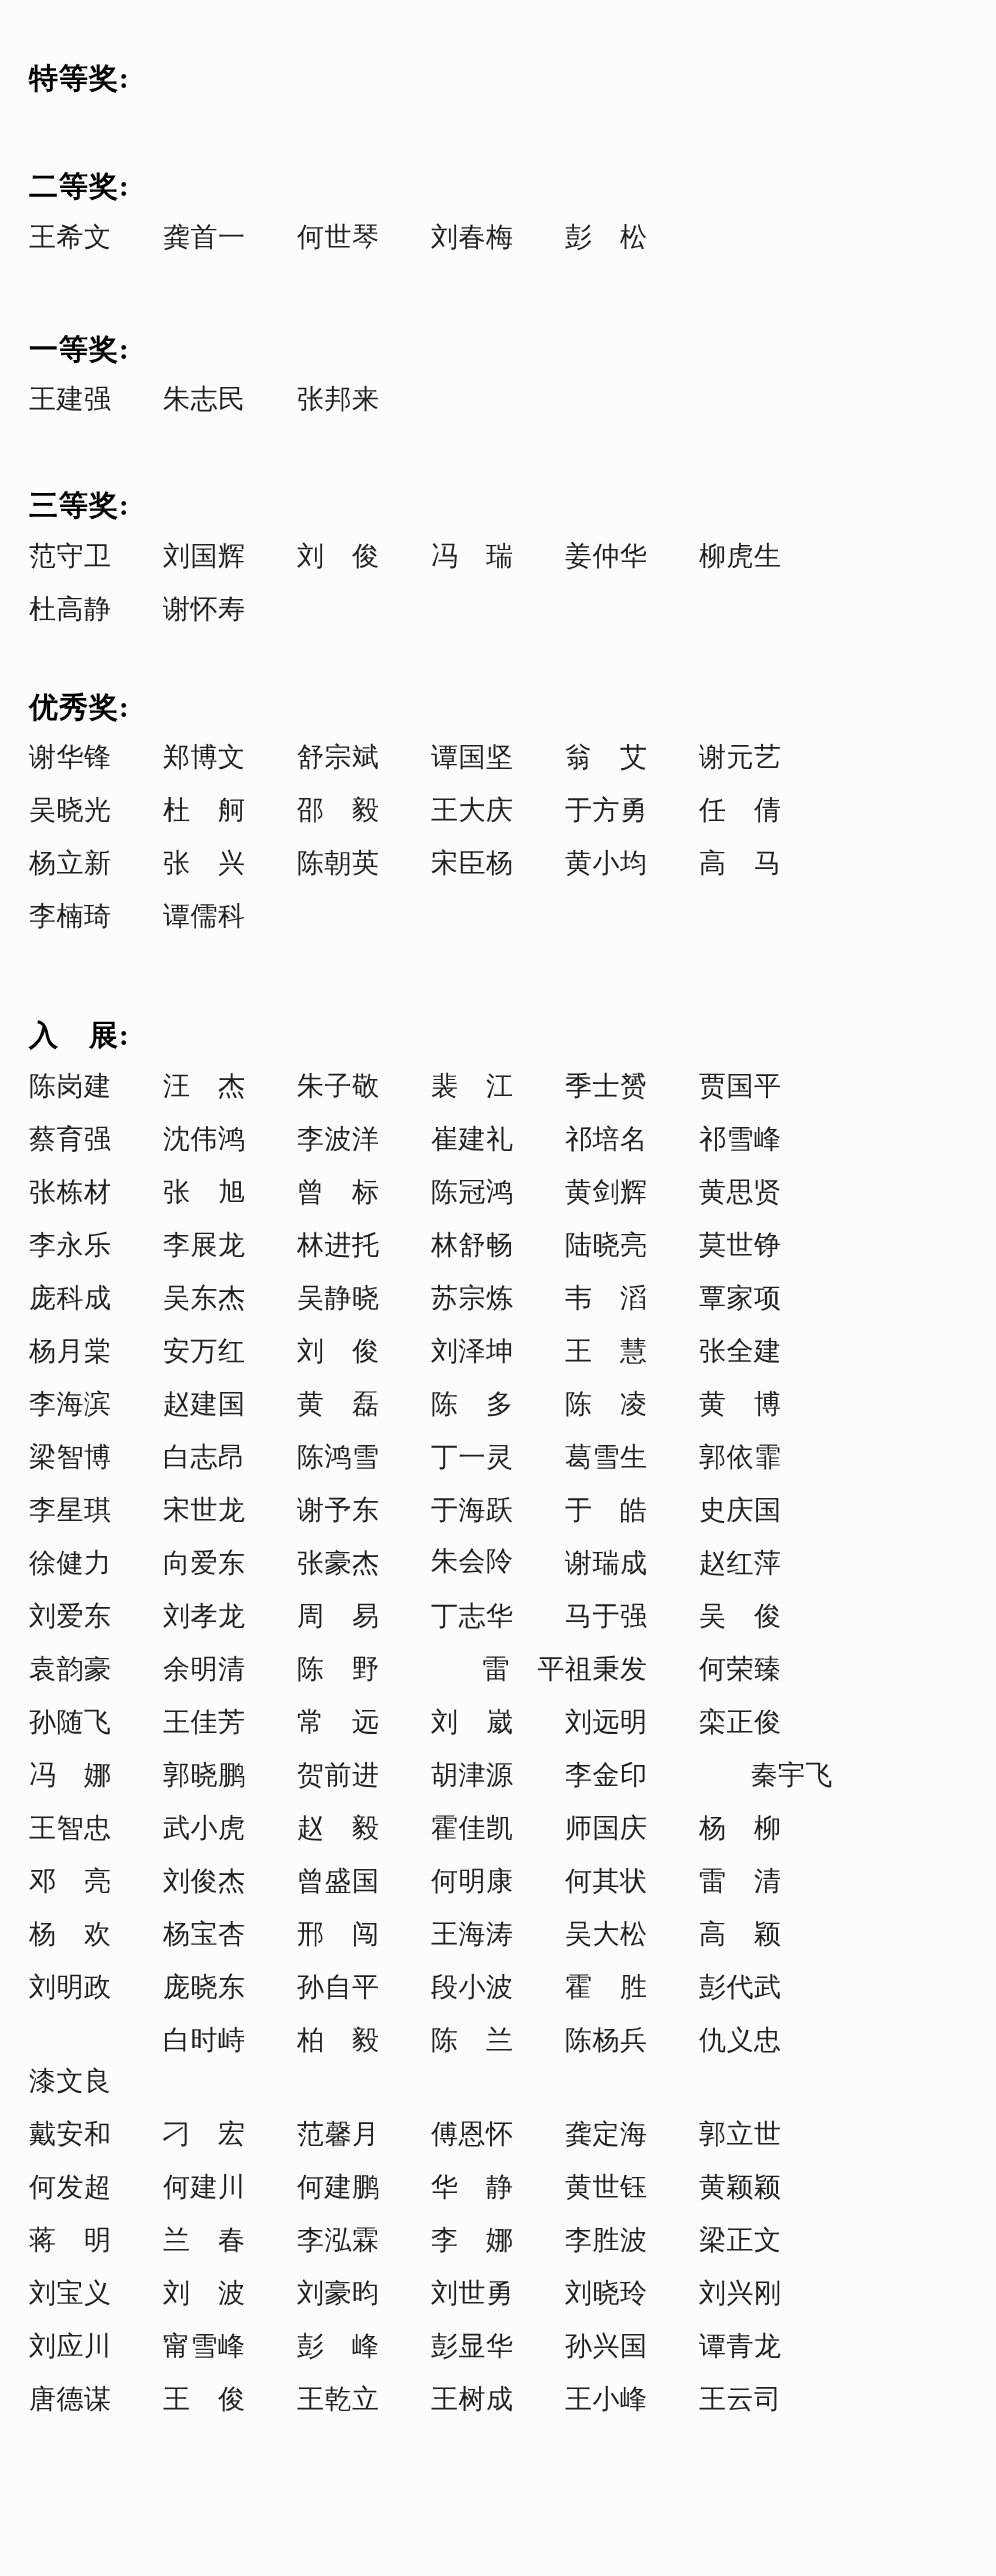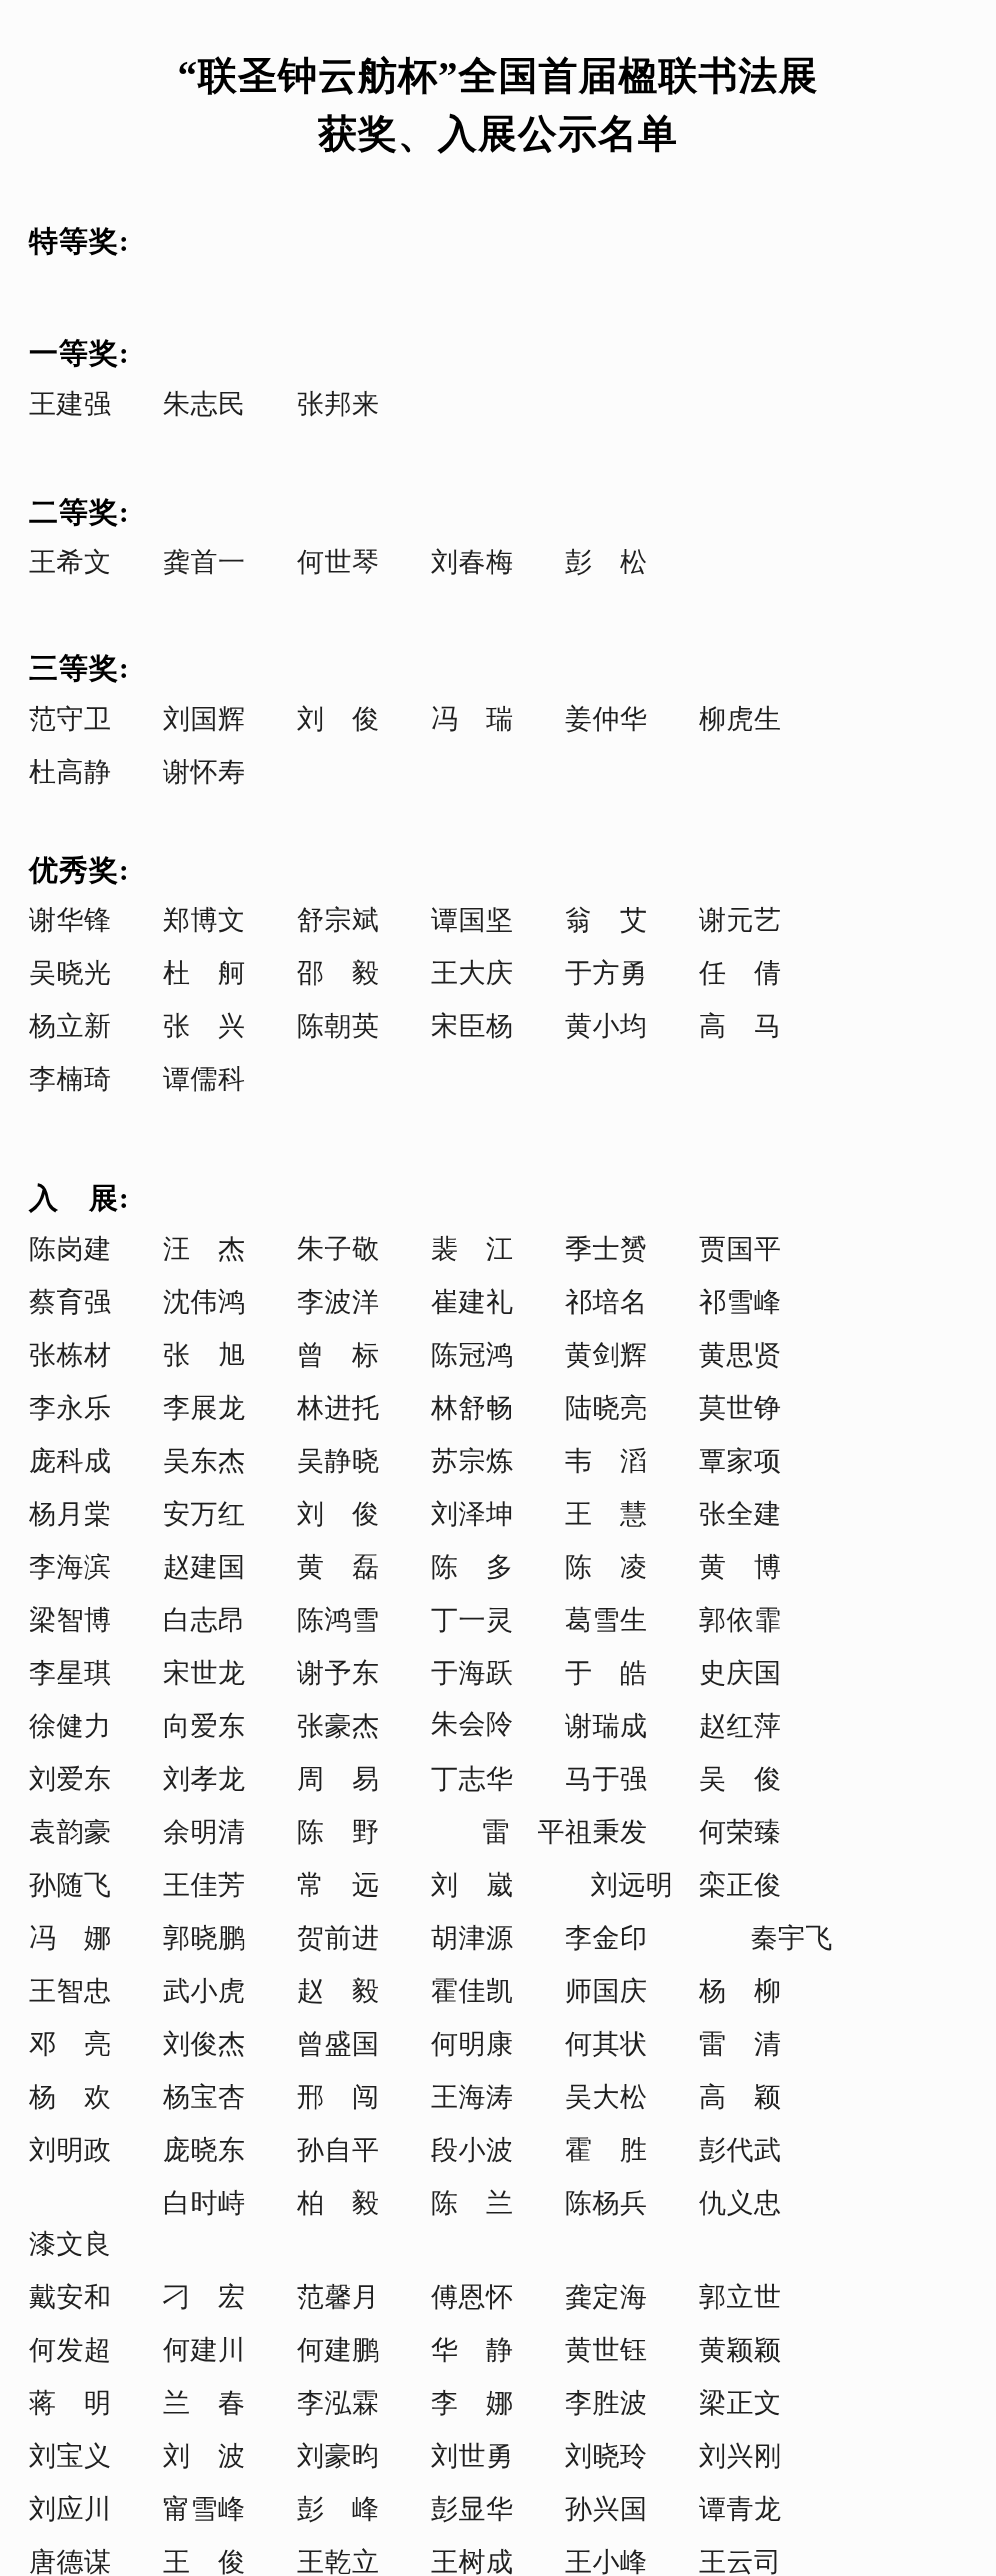--- a/index.html
+++ b/index.html
@@ -32,45 +32,41 @@
   .name-cell{
     font-size:27px;line-height:29px;color:#1f1f1f;white-space:pre;
     letter-spacing:0.5px;
   }
 </style>
 </head>
 <body>
 
 <div class="page">
 
-  <div class="title-block">
-    <div>“联圣钟云舫杯”全国首届楹联书法展</div>
-    <div>获奖、入展公示名单</div>
-  </div>
 
   <div class="content">
       <div class="award-section s0">
         <div class="section-label">特等奖:</div>
-      </div>
-      <div class="award-section s1">
-        <div class="section-label">一等奖:</div>
-        <div class="name-grid">
-          <div class="name-cell" style="grid-column-start: 1;">王建强</div>
-          <div class="name-cell" style="grid-column-start: 2;">朱志民</div>
-          <div class="name-cell" style="grid-column-start: 3;">张邦来</div>
-        </div>
       </div>
       <div class="award-section s2">
         <div class="section-label">二等奖:</div>
         <div class="name-grid">
           <div class="name-cell" style="grid-column-start: 1;">王希文</div>
           <div class="name-cell" style="grid-column-start: 2;">龚首一</div>
           <div class="name-cell" style="grid-column-start: 3;">何世琴</div>
           <div class="name-cell" style="grid-column-start: 4;">刘春梅</div>
           <div class="name-cell" style="grid-column-start: 5;">彭　松</div>
+        </div>
+      </div>
+      <div class="award-section s1">
+        <div class="section-label">一等奖:</div>
+        <div class="name-grid">
+          <div class="name-cell" style="grid-column-start: 1;">王建强</div>
+          <div class="name-cell" style="grid-column-start: 2;">朱志民</div>
+          <div class="name-cell" style="grid-column-start: 3;">张邦来</div>
         </div>
       </div>
       <div class="award-section s3">
         <div class="section-label">三等奖:</div>
         <div class="name-grid">
           <div class="name-cell" style="grid-column-start: 1;">范守卫</div>
           <div class="name-cell" style="grid-column-start: 2;">刘国辉</div>
           <div class="name-cell" style="grid-column-start: 3;">刘　俊</div>
           <div class="name-cell" style="grid-column-start: 4;">冯　瑞</div>
           <div class="name-cell" style="grid-column-start: 5;">姜仲华</div>
@@ -176,21 +172,21 @@
           <div class="name-cell" style="grid-column-start: 1;">袁韵豪</div>
           <div class="name-cell" style="grid-column-start: 2;">余明清</div>
           <div class="name-cell" style="grid-column-start: 3;">陈　野</div>
           <div class="name-cell" style="grid-column-start: 4; text-align: right;">雷　平</div>
           <div class="name-cell" style="grid-column-start: 5;">祖秉发</div>
           <div class="name-cell" style="grid-column-start: 6;">何荣臻</div>
           <div class="name-cell" style="grid-column-start: 1;">孙随飞</div>
           <div class="name-cell" style="grid-column-start: 2;">王佳芳</div>
           <div class="name-cell" style="grid-column-start: 3;">常　远</div>
           <div class="name-cell" style="grid-column-start: 4;">刘　崴</div>
-          <div class="name-cell" style="grid-column-start: 5; text-align: center;">刘远明</div>
+          <div class="name-cell" style="grid-column-start: 5;">刘远明</div>
           <div class="name-cell" style="grid-column-start: 6;">栾正俊</div>
           <div class="name-cell" style="grid-column-start: 1;">冯　娜</div>
           <div class="name-cell" style="grid-column-start: 2;">郭晓鹏</div>
           <div class="name-cell" style="grid-column-start: 3; font-family: Liberation Serif, serif;">贺前进</div>
           <div class="name-cell" style="grid-column-start: 4;">胡津源</div>
           <div class="name-cell" style="grid-column-start: 5;">李金印</div>
           <div class="name-cell" style="grid-column-start: 6; text-align: right;">秦宇飞</div>
           <div class="name-cell" style="grid-column-start: 1;">王智忠</div>
           <div class="name-cell" style="grid-column-start: 2;">武小虎</div>
           <div class="name-cell" style="grid-column-start: 3;">赵　毅</div>

